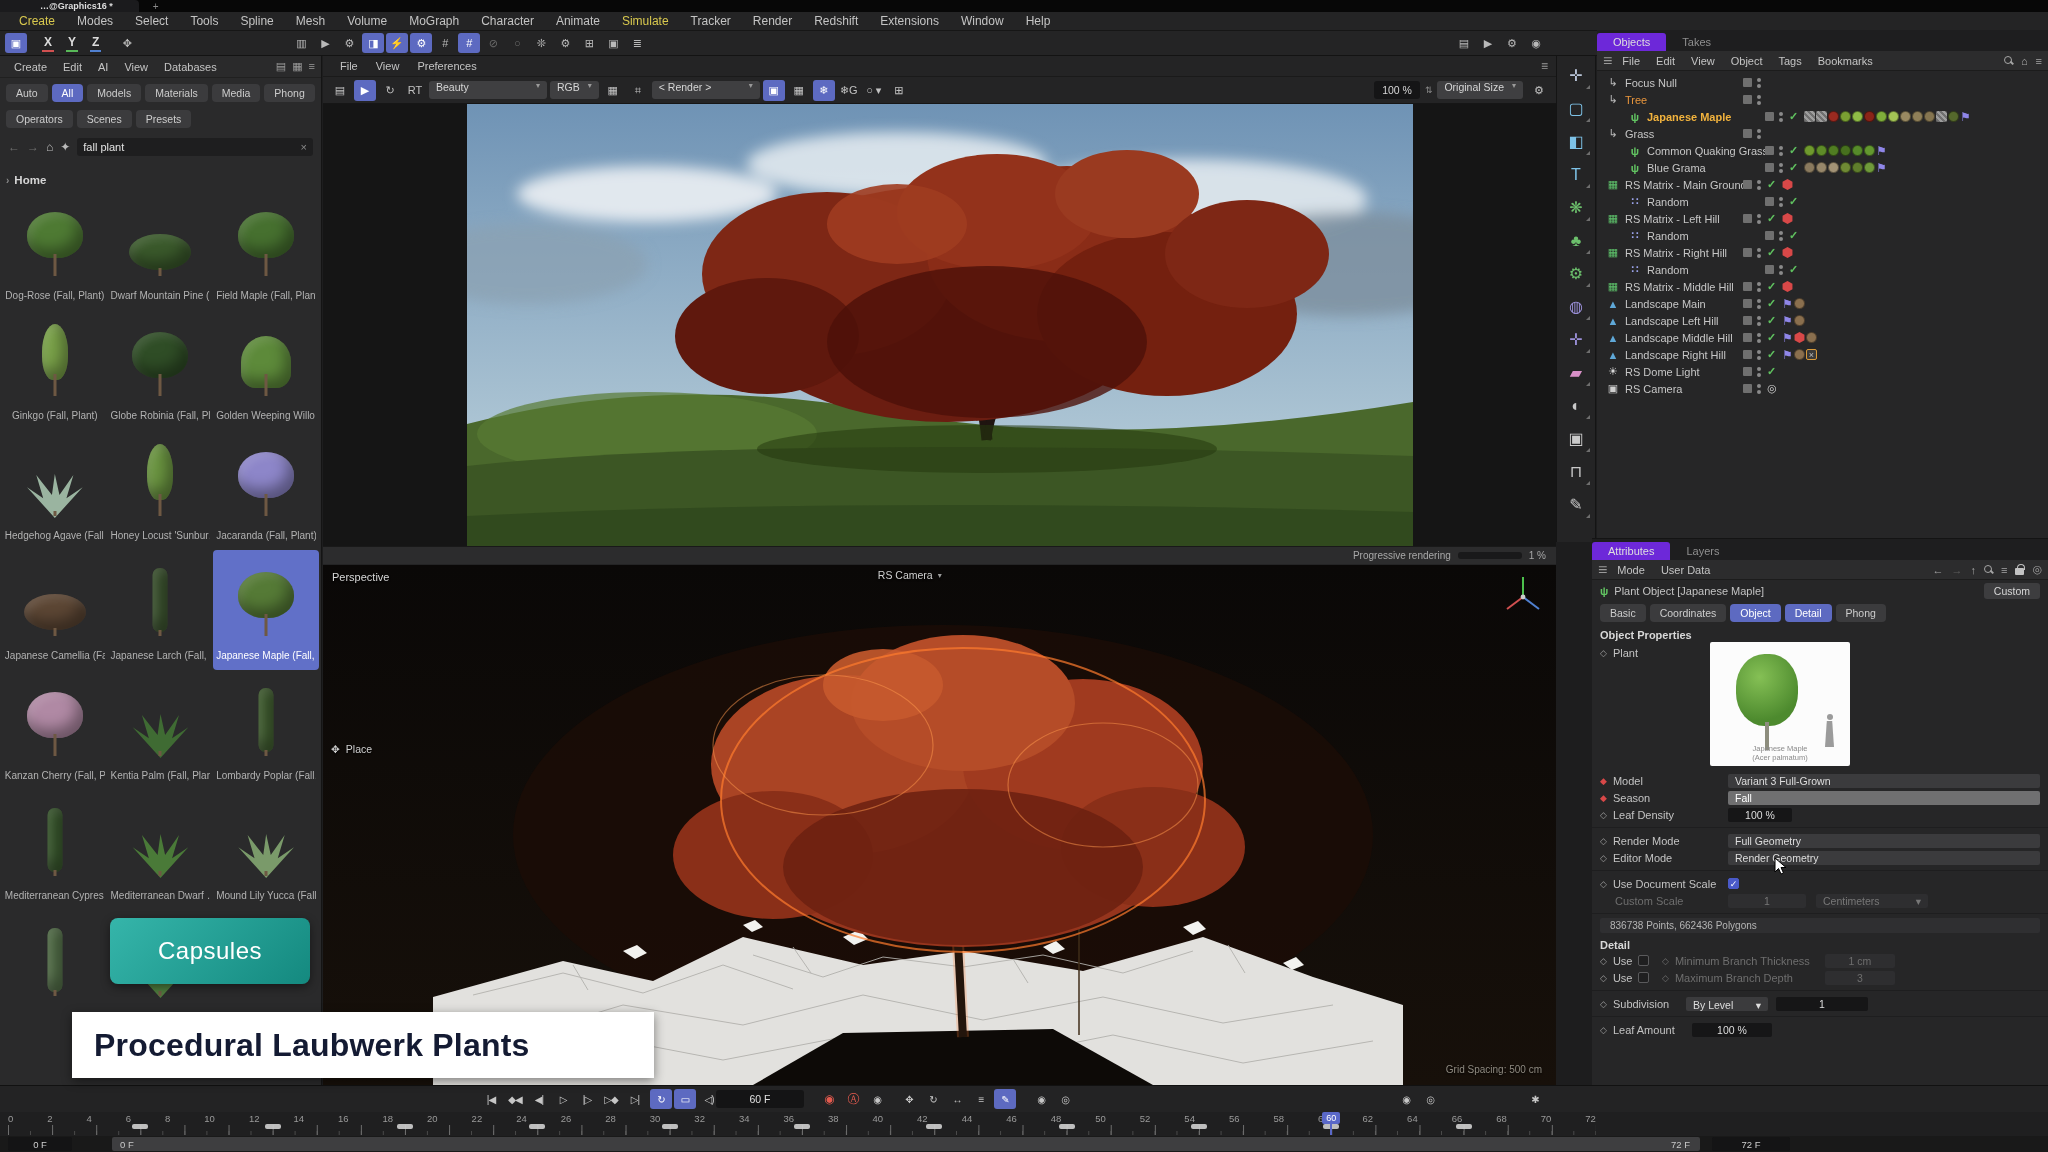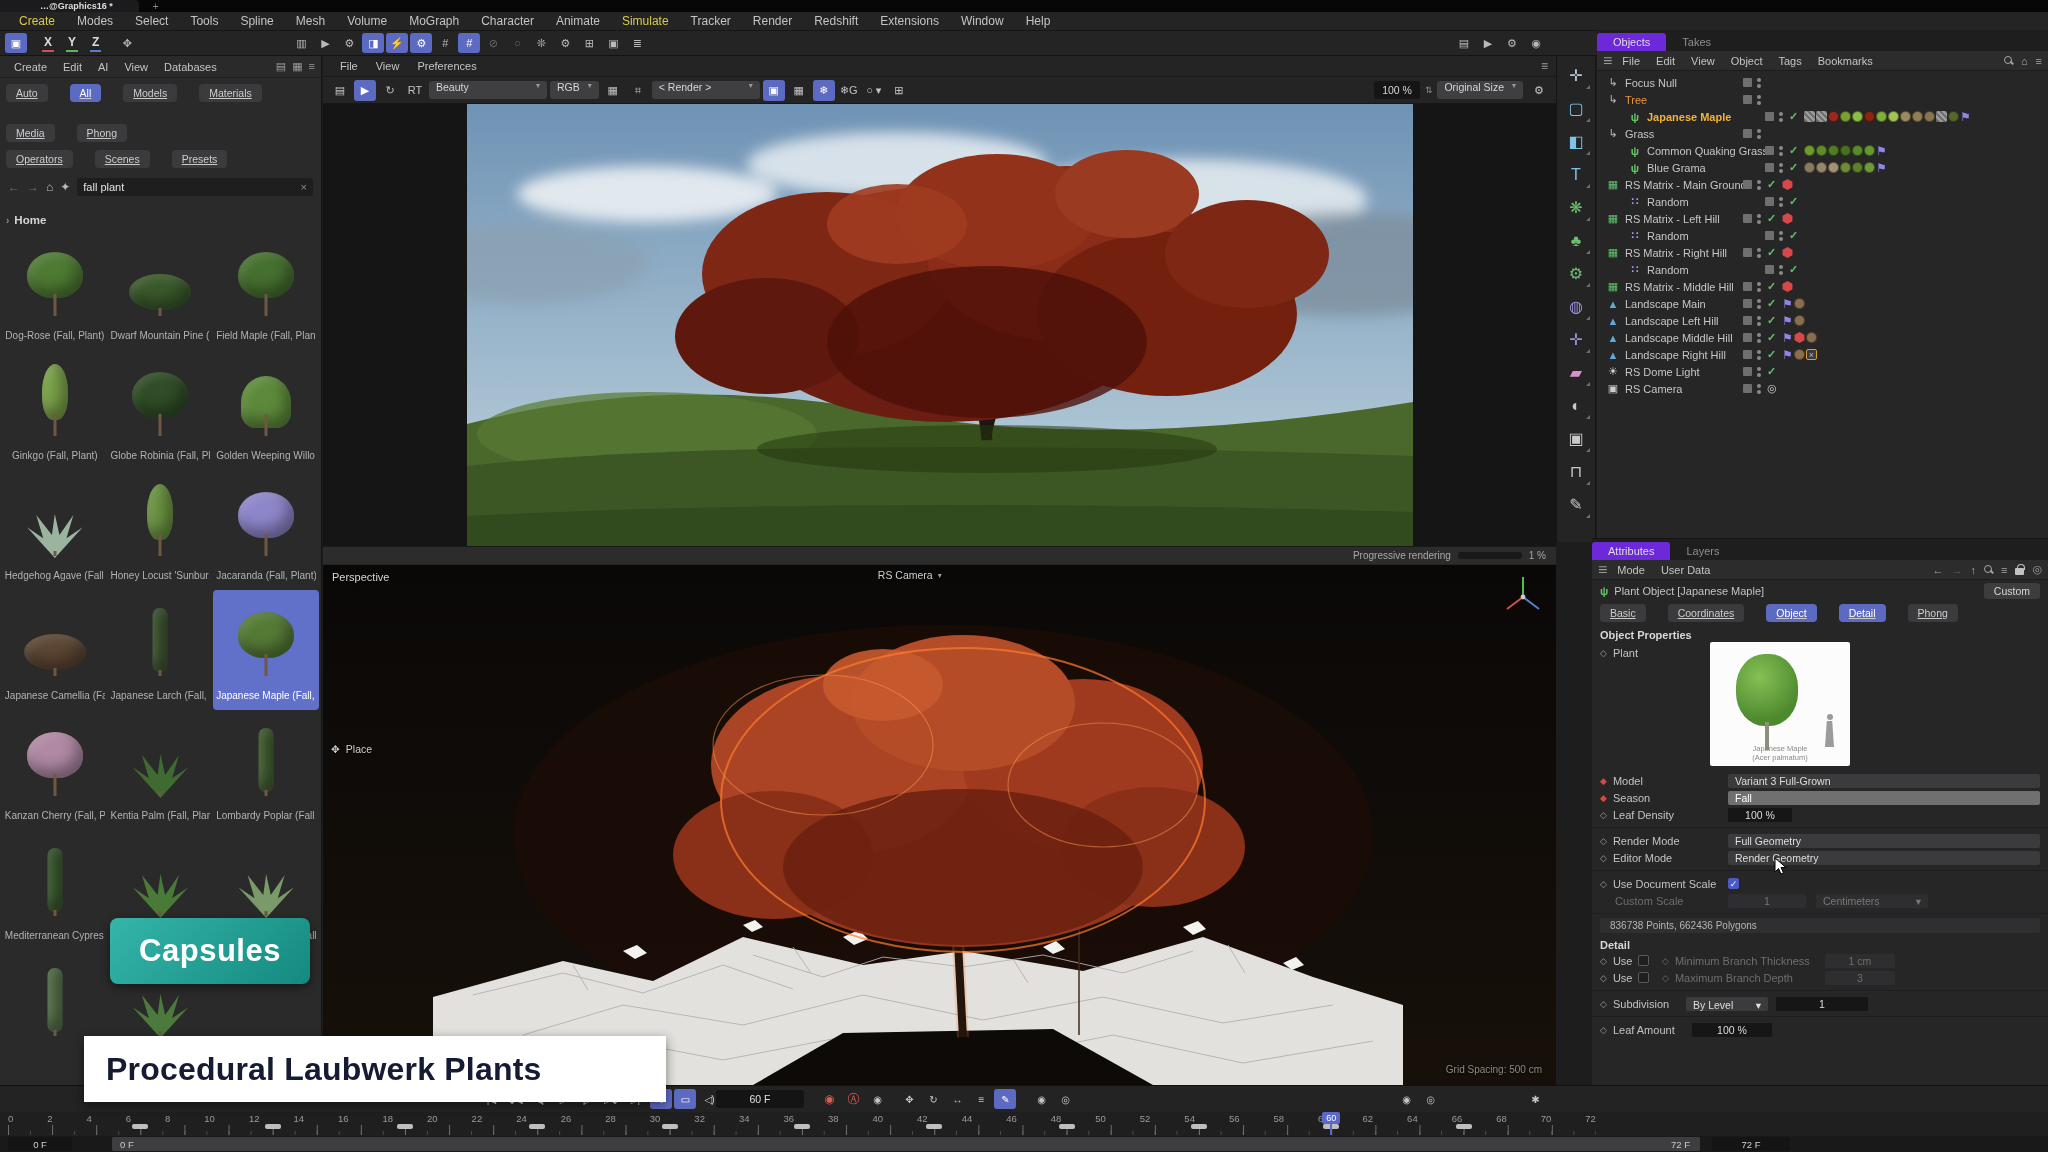--- a/index.html
+++ b/index.html
@@ -25,21 +25,21 @@
   .axis{font-size:12px;font-weight:bold;color:#dcdcdc;padding:0 2px;border-bottom:2px solid #888;line-height:16px;}
   .axis.x{border-color:#d05050;} .axis.y{border-color:#58b858;} .axis.z{border-color:#5080d0;}
   .tb-center{display:flex;margin-left:150px;}
   .tb-right{position:absolute;right:500px;top:2px;display:flex;}
 
   
   .asset{position:absolute;left:0;top:56px;width:322px;height:1029px;background:#2a2a2b;border-right:1px solid #141414;overflow:hidden;}
   .ab-menu{display:flex;align-items:center;height:22px;padding:0 6px;border-bottom:1px solid #202020;}
   .ab-menu .menu-item{font-size:11px;padding:0 8px;}
   .ab-menu-icons{margin-left:auto;display:flex;gap:6px;color:#9a9a9a;font-size:11px;}
-  .ab-filters{display:flex;flex-wrap:wrap;gap:22px;padding:6px 6px 2px 6px;text-decoration:underline;}
+  .ab-filters{display:flex;flex-wrap:wrap;gap:4px;padding:6px 6px 2px 6px;}
   .chip-f{font-size:10.5px;color:#cdcdcd;background:#3b3b3d;border-radius:4px;padding:3px 10px;}
   .chip-f[data-sel="true"]{background:#5d6ac1;color:#fff;}
   .ab-nav{display:flex;align-items:center;gap:7px;padding:8px 8px 4px 8px;}
   .ab-nav .nav-ar{color:#6f6f6f;font-size:12px;}
   .ab-nav .nav-ic{color:#b9b9b9;font-size:12px;}
   .searchbox{flex:1;height:18px;background:#1e1e1f;border-radius:3px;display:flex;align-items:center;padding:0 6px;font-size:11px;color:#e2e2e2;}
   .searchbox .clear{margin-left:auto;color:#8a8a8a;}
   .ab-section{display:flex;align-items:center;gap:5px;padding:14px 6px 2px 6px;font-size:11.5px;font-weight:bold;color:#d6d6d6;}
   .ab-section .chev{color:#8a8a8a;font-size:10px;}
   .ab-grid{display:grid;grid-template-columns:repeat(3,1fr);grid-auto-rows:120px;padding:2px 2px;}
@@ -171,23 +171,23 @@
   .playhead{position:absolute;top:0;transform:translateX(-50%);display:flex;flex-direction:column;align-items:center;z-index:3;}
   .playhead span{min-width:18px;height:12px;background:#5a68c8;color:#fff;border-radius:2px;font-size:9px;display:flex;align-items:center;justify-content:center;}
   .playhead i{width:2px;height:11px;background:#5a68c8;}
   .range{position:absolute;left:0;top:1136px;width:2048px;height:16px;background:#191919;}
   .rbox{position:absolute;top:1px;height:14px;background:#141415;border-radius:2px;display:flex;align-items:center;justify-content:center;font-size:9.5px;color:#cfcfcf;}
   .rtrack{position:absolute;left:112px;top:1px;width:1588px;height:14px;background:#3e3e40;border-radius:2px;display:flex;align-items:center;justify-content:space-between;padding:0 10px 0 8px;font-size:9.5px;color:#c9c9c9;}
 
   
   .badge{position:absolute;left:110px;top:918px;width:200px;height:66px;border-radius:8px;z-index:40;
          background:linear-gradient(135deg,#35b5aa,#14897f);display:flex;align-items:center;justify-content:center;
-         color:#fff;font-size:31px;font-weight:bold;letter-spacing:.5px;box-shadow:0 3px 10px rgba(0,0,0,.45);}
-  .banner{position:absolute;left:84px;top:1012px;width:582px;height:66px;background:#fff;z-index:41;display:flex;align-items:center;
-          padding-left:22px;color:#141b33;font-size:32px;font-weight:bold;letter-spacing:.2px;box-shadow:0 3px 10px rgba(0,0,0,.45);margin-top:24px;}
+         color:#fff;font-size:24px;font-weight:normal;letter-spacing:.5px;box-shadow:0 3px 10px rgba(0,0,0,.45);}
+  .banner{position:absolute;left:72px;top:1012px;width:582px;height:66px;background:#fff;z-index:41;display:flex;align-items:center;
+          padding-left:22px;color:#141b33;font-size:32px;font-weight:bold;letter-spacing:.2px;box-shadow:0 3px 10px rgba(0,0,0,.45);}
 
   .ic-search{position:relative;width:9px;height:9px;display:inline-block;}
   .ic-search::before{content:"";position:absolute;left:0;top:0;width:6px;height:6px;border:1.5px solid #a5a5a5;border-radius:50%;}
   .ic-search::after{content:"";position:absolute;left:6px;top:6px;width:4px;height:1.5px;background:#a5a5a5;transform:rotate(45deg);}
   .ic-lock{position:relative;width:9px;height:7px;background:#c2c2c2;border-radius:1px;display:inline-block;margin-top:4px;}
   .ic-lock::before{content:"";position:absolute;left:1.5px;top:-4px;width:6px;height:5px;border:1.5px solid #c2c2c2;border-bottom:none;border-radius:4px 4px 0 0;}
 </style>
 </head>
 <body>
 

